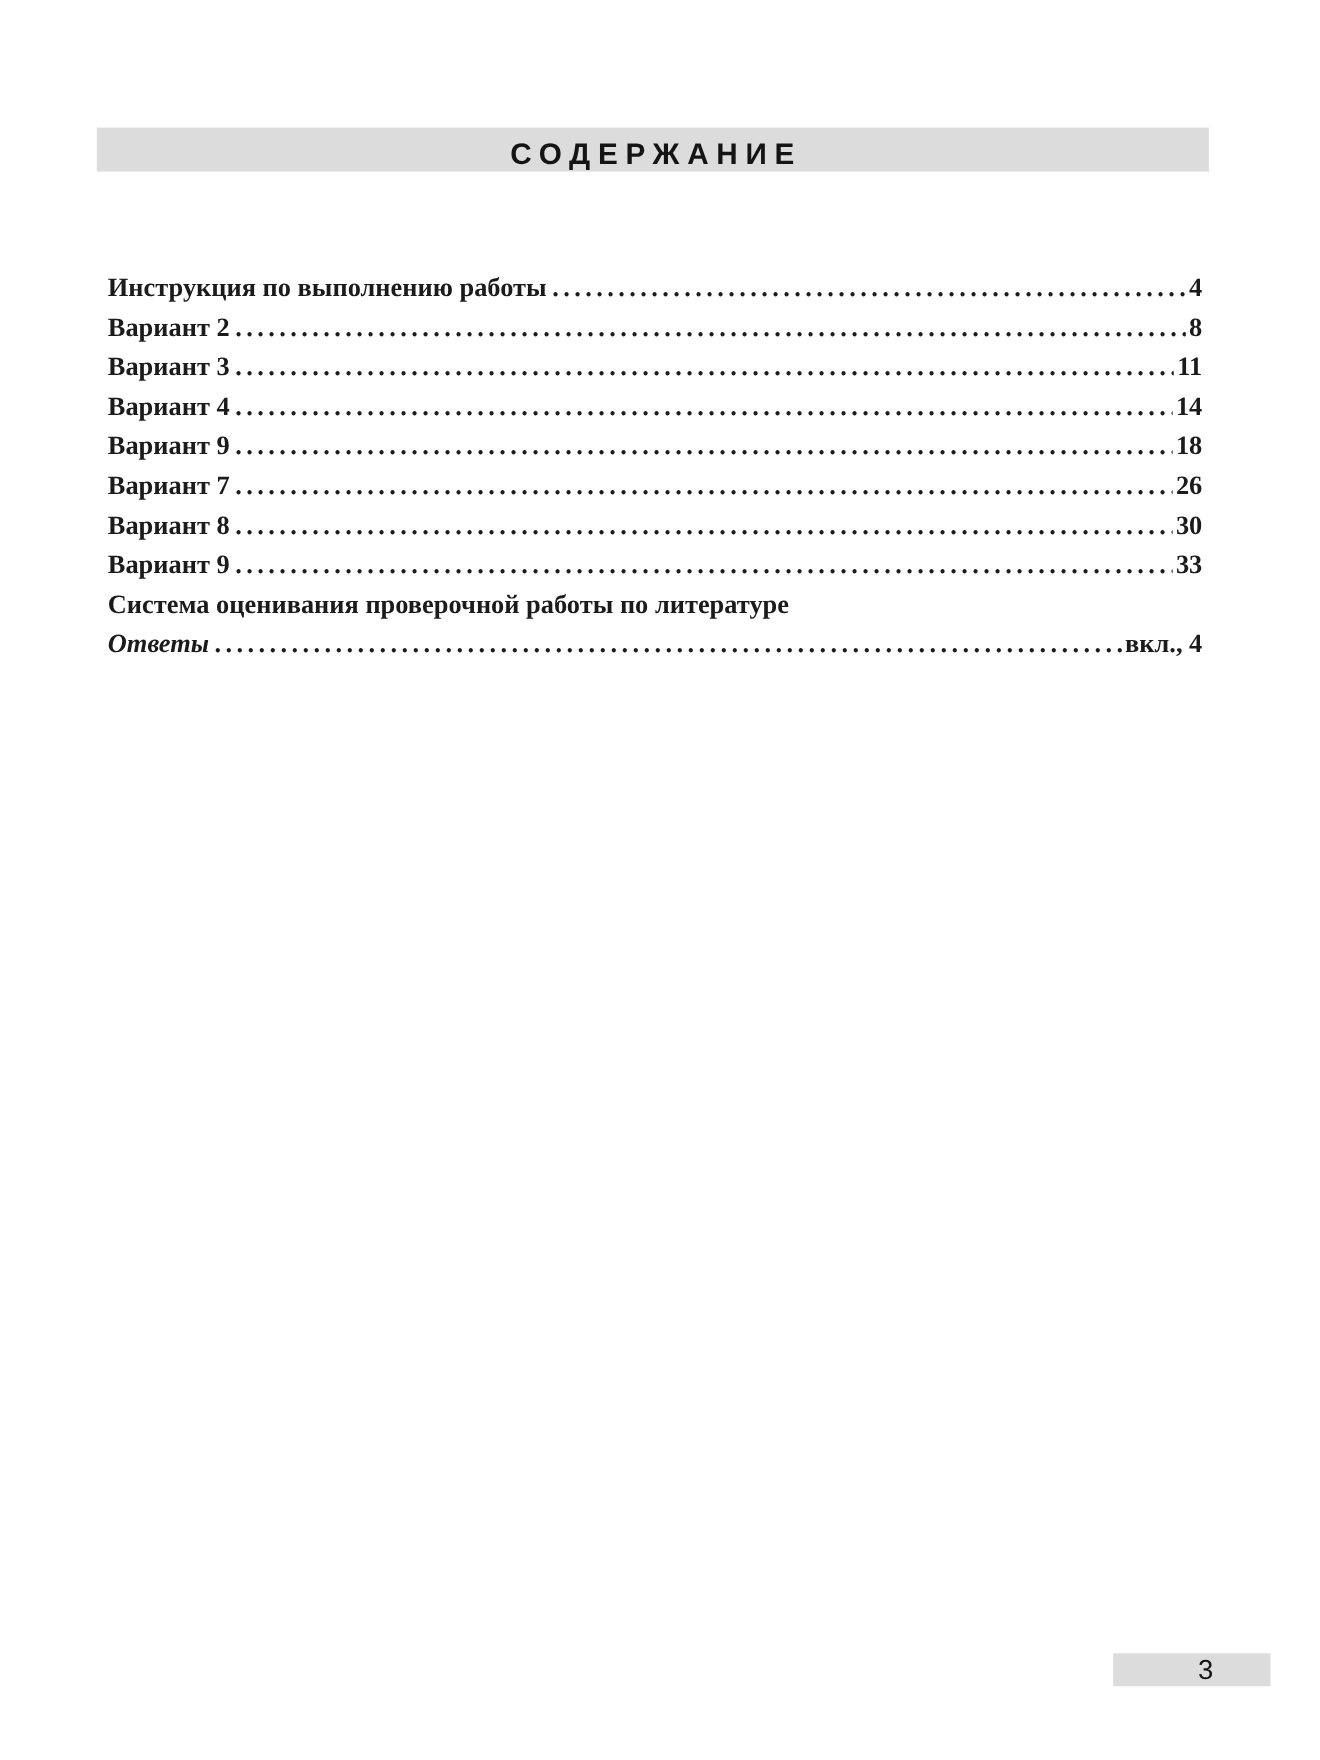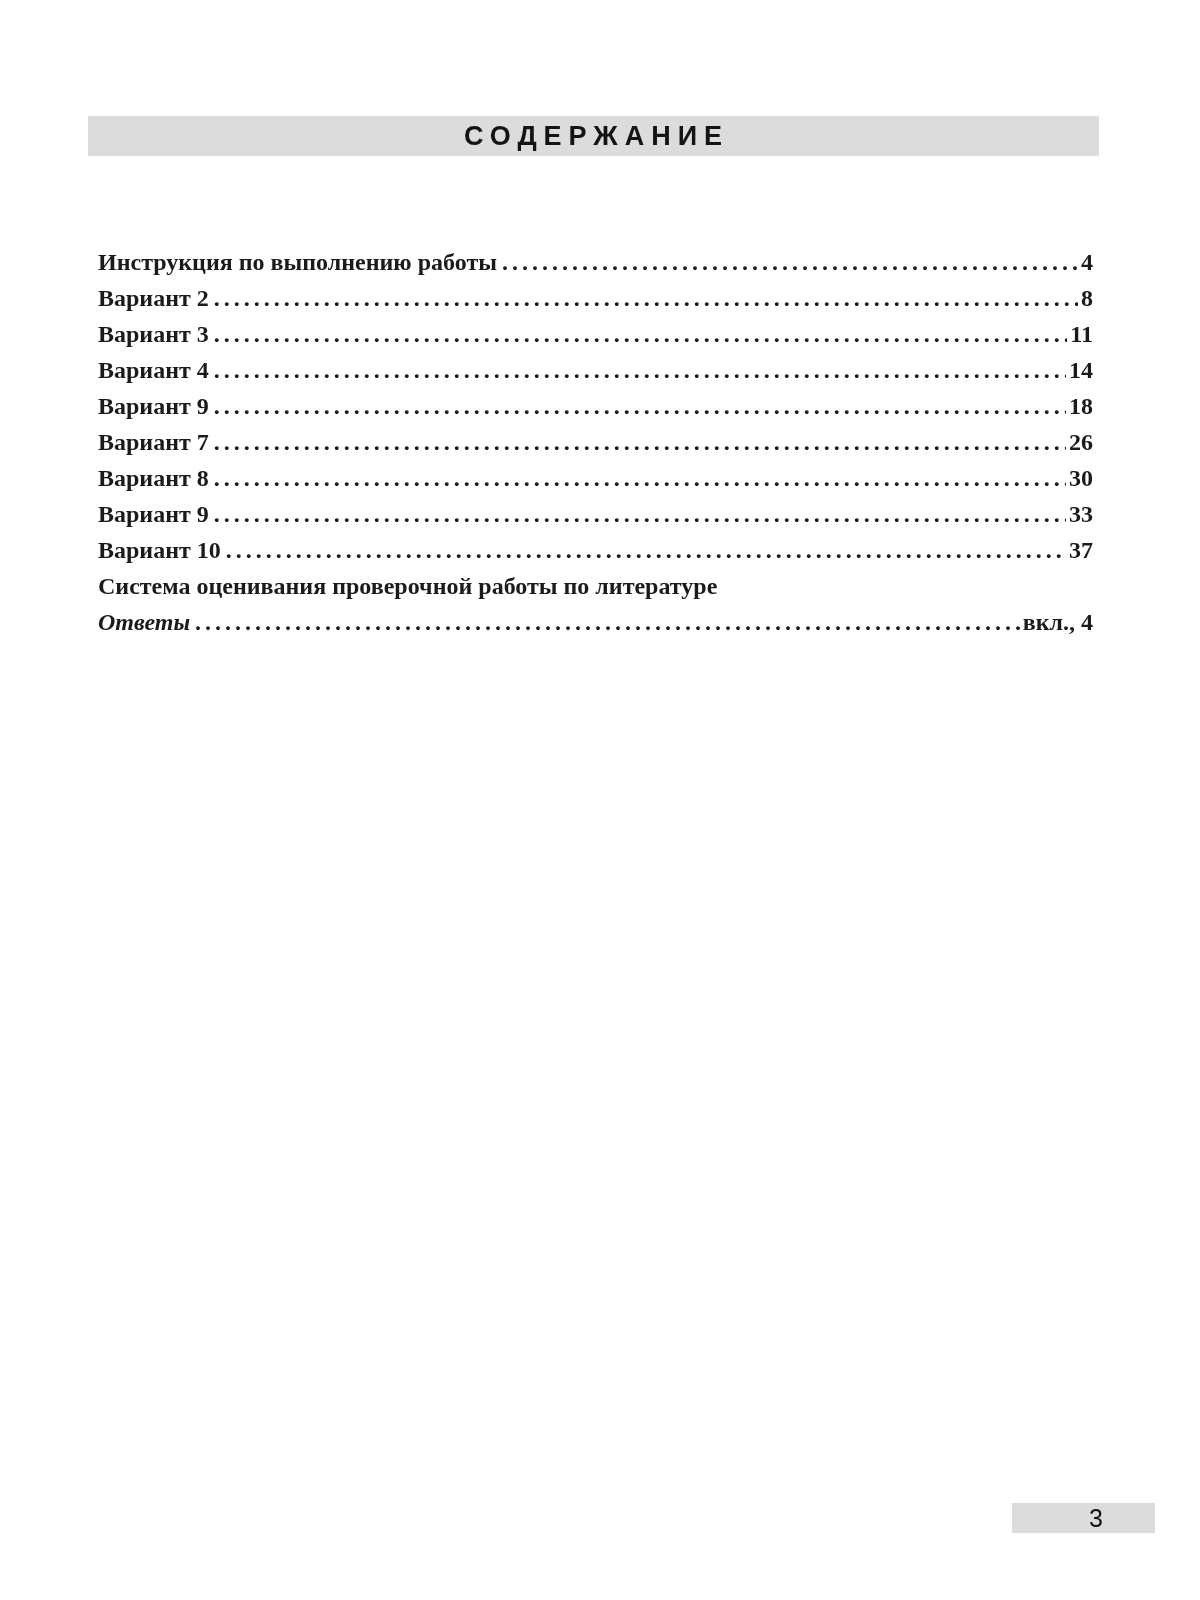--- a/index.html
+++ b/index.html
@@ -15,21 +15,21 @@
 
   
   .title-band {
     position: absolute;
     left: 88px;
     top: 116px;
     width: 1011px;
     height: 40px;
     background: #dcdcdc;
     display: flex;
-    align-items: center;
+    align-items: flex-end;
     justify-content: center;
   }
   .title-band .title {
     font-family: "Liberation Sans", sans-serif;
     font-weight: bold;
     font-size: 27px;
     letter-spacing: 7px;
     color: #141414;
     white-space: nowrap;
     transform: translateX(3px);
@@ -174,28 +174,20 @@
 
   <div class="toc-row">
 
     <div class="toc-line">
       <span class="toc-label">Вариант 9</span>
       <span class="toc-dots"></span>
       <span class="toc-page">33</span>
     </div>
   </div>
 
-  <div class="toc-row">
-
-    <div class="toc-line">
-      <span class="toc-label">Вариант 10</span>
-      <span class="toc-dots"></span>
-      <span class="toc-page">37</span>
-    </div>
-  </div>
 
   <div class="toc-row">
     <div class="toc-prefix">Система оценивания проверочной работы по литературе</div>
   </div>
 
   <div class="toc-row">
 
     <div class="toc-line">
       <span class="toc-label italic">Ответы</span>
       <span class="toc-dots"></span>

